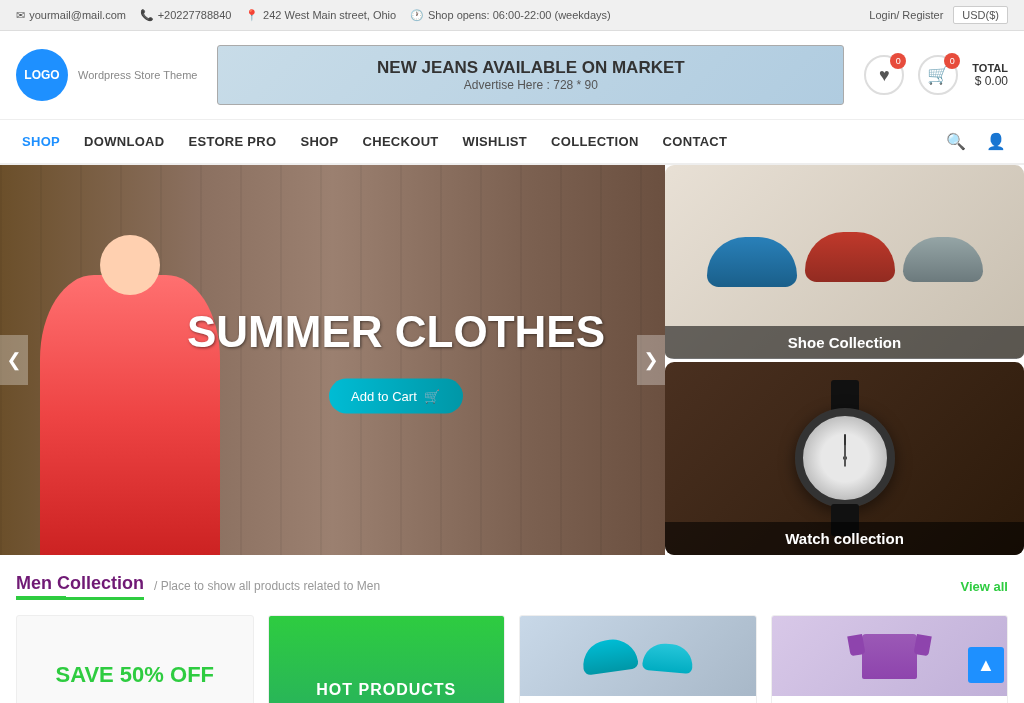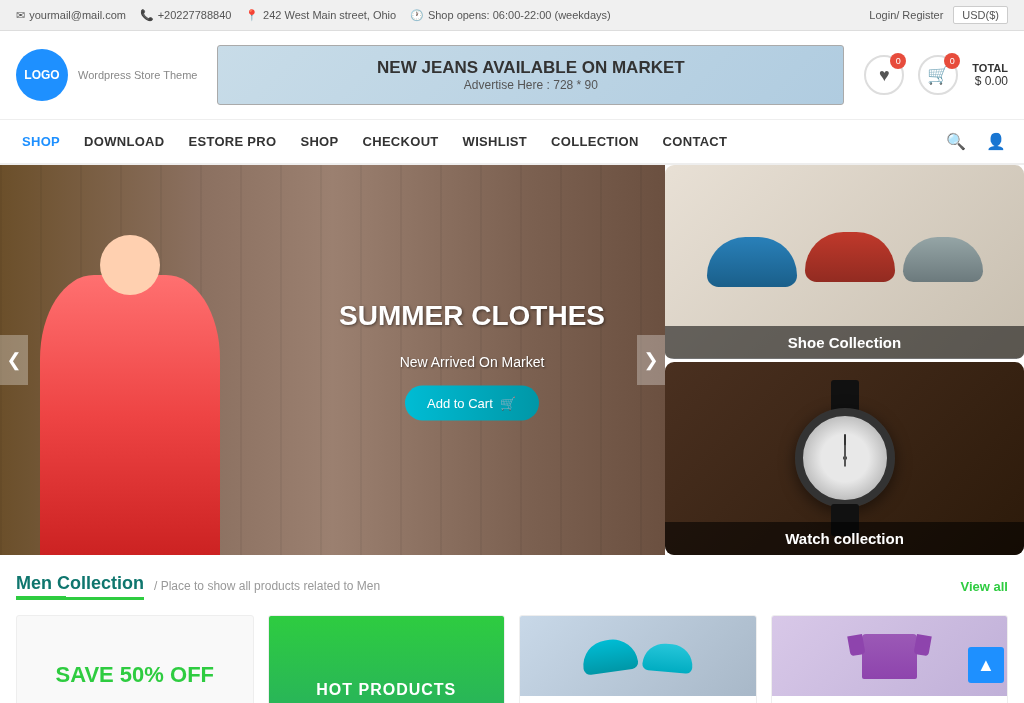--- a/index.html
+++ b/index.html
@@ -149,21 +149,21 @@
       );
     }
     .hero-text {
       position: absolute;
       right: 60px;
       top: 50%;
       transform: translateY(-50%);
       text-align: center;
       color: #fff;
     }
-    .hero-title { font-size: 28px; font-weight: bold; text-shadow: 1px 1px 3px rgba(0,0,0,0.5); margin-bottom: 22px; }
+    .hero-title { font-size: 44px; font-weight: bold; text-shadow: 1px 1px 3px rgba(0,0,0,0.5); margin-bottom: 22px; }
     .hero-subtitle { font-size: 14px; text-shadow: 1px 1px 2px rgba(0,0,0,0.5); margin-bottom: 16px; }
     .hero-btn {
       background: linear-gradient(90deg, #00bcd4, #0097a7);
       color: #fff;
       border: none;
       padding: 10px 22px;
       border-radius: 25px;
       font-size: 13px;
       cursor: pointer;
       display: inline-flex; align-items: center; gap: 8px;
@@ -249,21 +249,21 @@
       background: #fff;
       padding: 18px 16px 8px;
       display: flex;
       align-items: center;
       justify-content: space-between;
     }
     .section-title-area { display: flex; align-items: center; gap: 10px; }
     .section-title {
       font-size: 18px;
       font-weight: bold;
-      color: #0f766e;
+      color: #701a75;
       border-bottom: 3px solid #2ecc40;
       padding-bottom: 4px;
     }
     .section-subtitle { font-size: 12px; color: #999; }
     .view-all { color: #2ecc40; font-size: 13px; font-weight: bold; cursor: pointer; text-decoration: none; }
 
     
     .products-row {
       background: #fff;
       padding: 8px 16px 16px;
@@ -402,21 +402,20 @@
     <div class="hero-bg">
 
       <div style="position:absolute;left:40px;bottom:0;width:180px;height:360px;display:flex;align-items:flex-end;">
         <div style="width:100%;height:280px;background:linear-gradient(180deg,#ff7070 0%,#ee4444 50%,#cc2222 100%);border-radius:30% 30% 0 0;position:relative;">
 
           <div style="position:absolute;top:-40px;left:50%;transform:translateX(-50%);width:60px;height:60px;background:#ffd0b0;border-radius:50%;"></div>
         </div>
       </div>
       <div class="hero-text">
         <div class="hero-title">SUMMER CLOTHES</div>
-        <div class="hero-subtitle">New Arrived On Market</div>
         <button class="hero-btn">
           <span>Add to Cart</span>
           <span>🛒</span>
         </button>
       </div>
     </div>
     <button class="slider-arrow right">❯</button>
   </div>
 
   <div class="side-collections">

